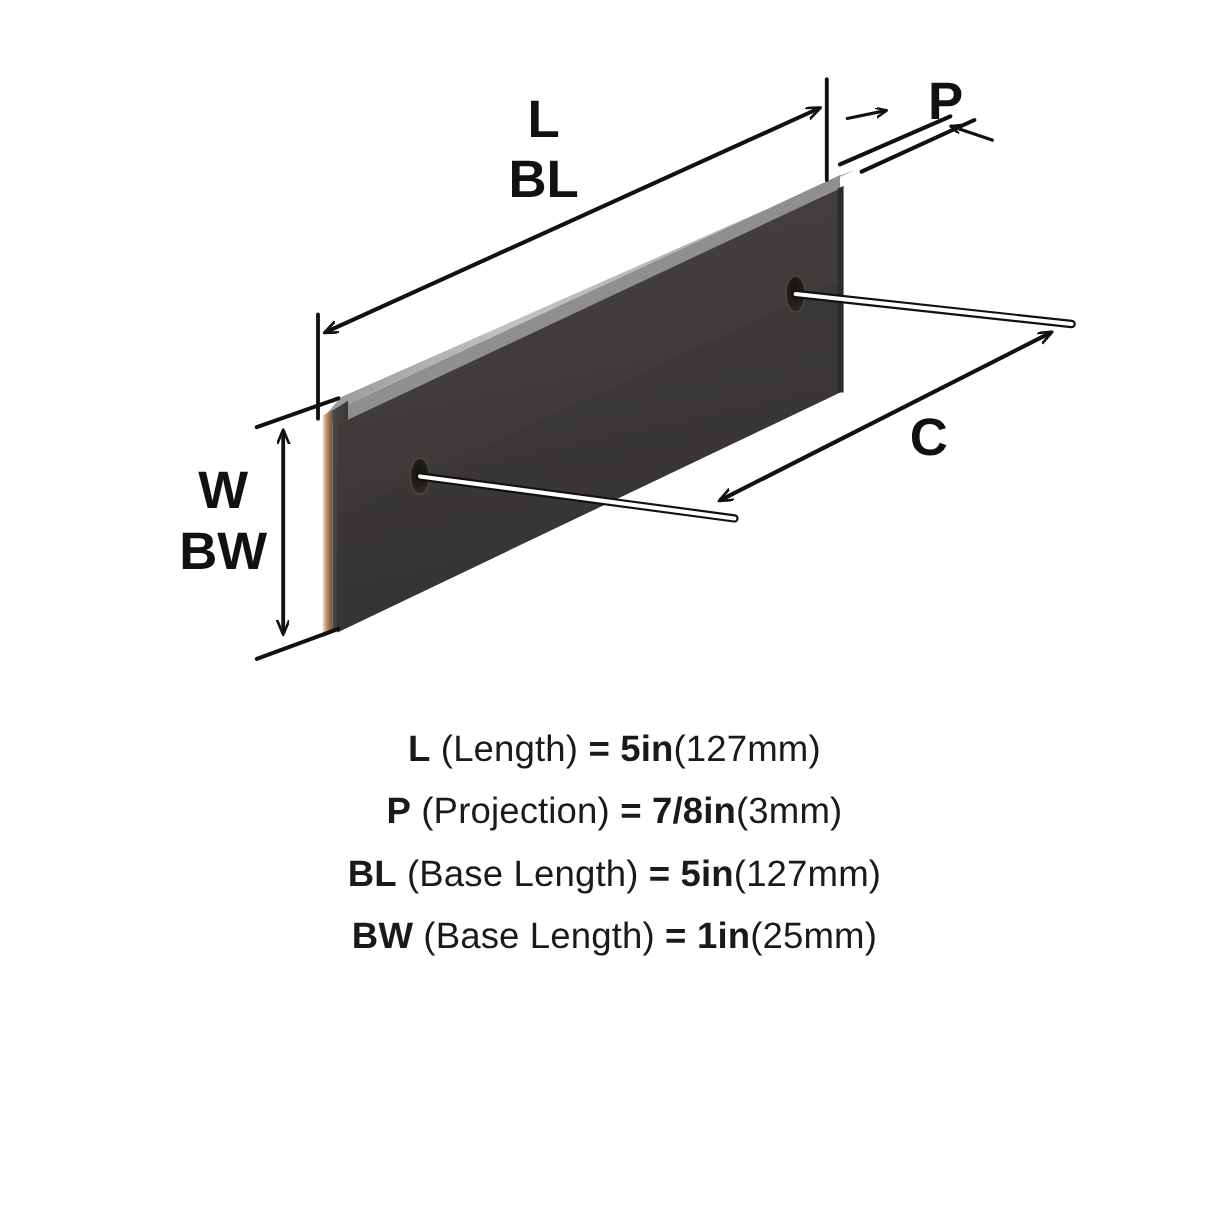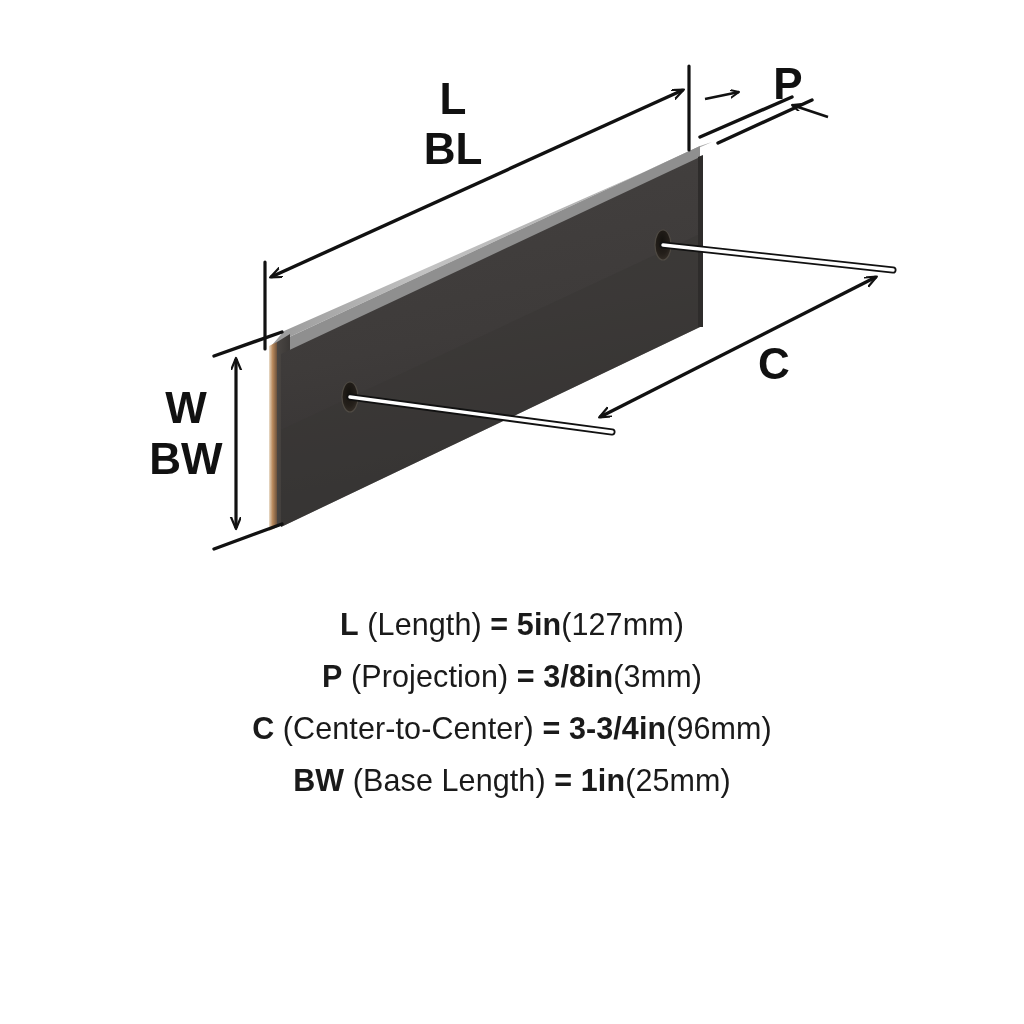--- a/index.html
+++ b/index.html
@@ -182,27 +182,27 @@
   <div class="spec-row">
     <span class="sym">L</span>
     <span class="nm">(Length)</span>
     <span class="eq">=</span>
     <span class="val">5in</span><span class="mm">(127mm)</span>
   </div>
   <div class="spec-row">
     <span class="sym">P</span>
     <span class="nm">(Projection)</span>
     <span class="eq">=</span>
-    <span class="val">3/8in</span><span class="mm">(3mm)</span>
-  </div>
-  <div class="spec-row">
-    <span class="sym">C</span>
-    <span class="nm">(Center-to-Center)</span>
-    <span class="eq">=</span>
-    <span class="val">3-3/4in</span><span class="mm">(96mm)</span>
+    <span class="val">7/8in</span><span class="mm">(3mm)</span>
+  </div>
+  <div class="spec-row">
+    <span class="sym">BL</span>
+    <span class="nm">(Base Length)</span>
+    <span class="eq">=</span>
+    <span class="val">5in</span><span class="mm">(127mm)</span>
   </div>
   <div class="spec-row">
     <span class="sym">BW</span>
     <span class="nm">(Base Length)</span>
     <span class="eq">=</span>
     <span class="val">1in</span><span class="mm">(25mm)</span>
   </div>
 </div>
 
 </body></html>

